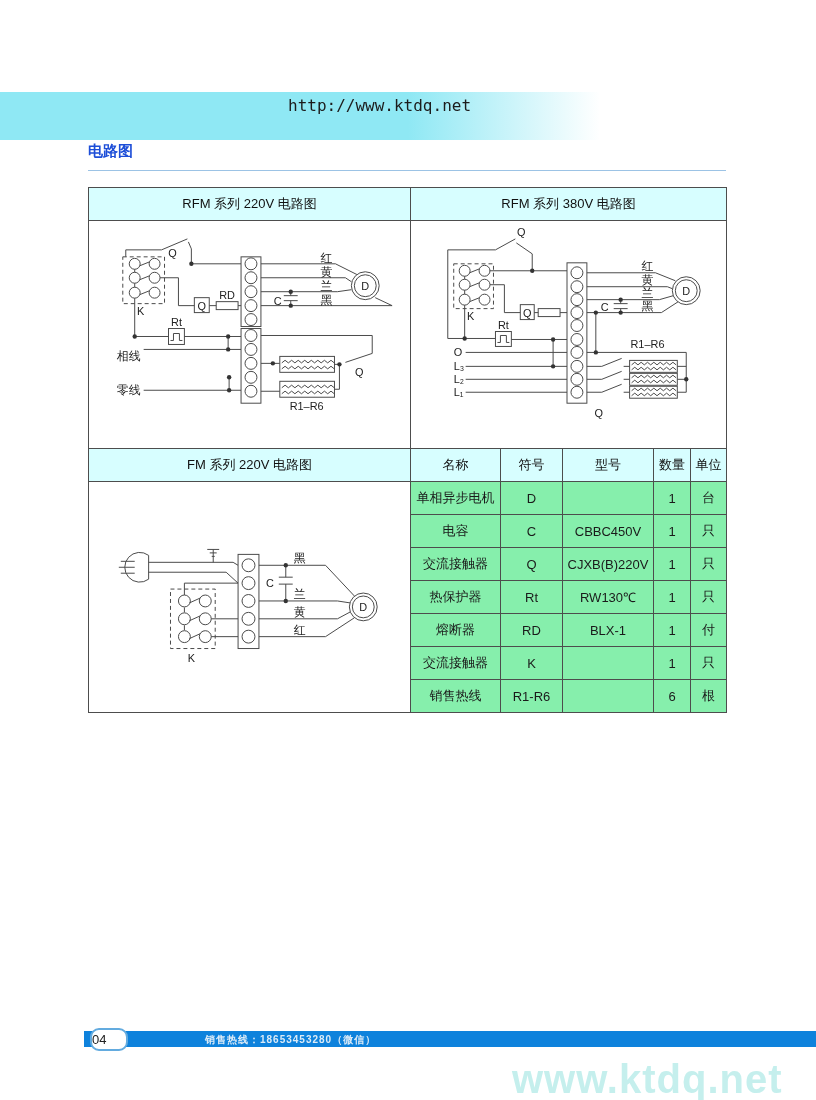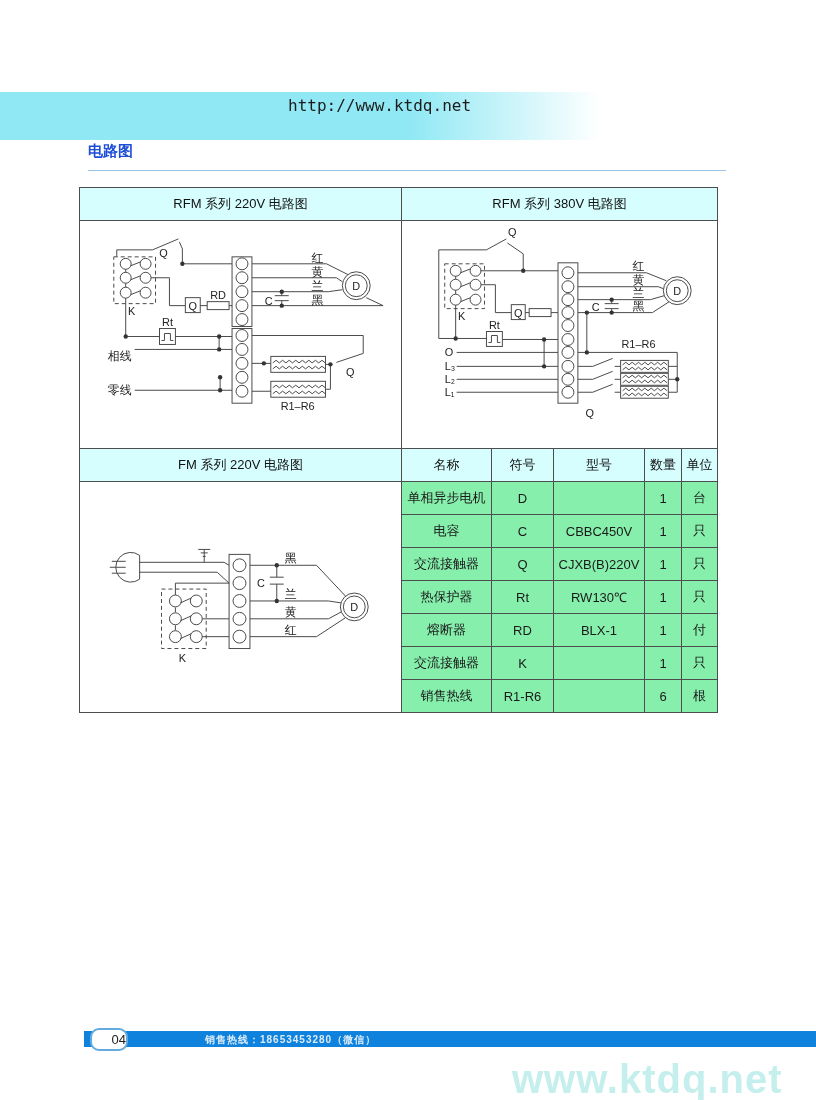--- a/index.html
+++ b/index.html
@@ -8,35 +8,35 @@
   
   .top-band{position:absolute;left:0;top:92px;width:600px;height:48px;
             background:linear-gradient(90deg,#8fe8f4 0%,#8fe8f4 68%,rgba(255,255,255,0) 100%);}
   .company{position:absolute;left:55px;top:9px;font-family:"Liberation Serif",serif;
            font-size:18px;font-style:italic;letter-spacing:2px;color:#1c1c1c;}
   .url{position:absolute;left:288px;top:4px;font-family:"DejaVu Sans Mono",monospace;
        font-size:16px;color:#1c1c1c;}
   .section-title{position:absolute;left:88px;top:142px;font-size:15px;font-weight:bold;color:#1d4ed8;}
   .title-rule{position:absolute;left:88px;top:170px;width:638px;height:1px;background:#9cc3e5;}
   
-  table.main{position:absolute;left:79px;top:187px;width:638px;table-layout:fixed;
+  table.main{position:absolute;left:88px;top:187px;width:638px;table-layout:fixed;
              border-collapse:collapse;font-size:13px;}
   table.main td{border:1px solid #4d4d4d;text-align:center;vertical-align:middle;padding:0;}
   td.hdr{background:#d7feff;height:32px;color:#111;}
   td.prow{height:32px;background:#86efac;}
   td.diag{background:#fff;padding:0;vertical-align:top;}
   td.diag svg{display:block;}
   
   svg text{fill:#222;font-family:"Liberation Sans",sans-serif;font-size:11px;}
   svg text.cjk{font-size:12px;}
   
   .footer-bar{position:absolute;left:84px;top:1031px;width:732px;height:16px;background:#0e82dc;}
   .page-badge{position:absolute;left:90px;top:1028px;width:34px;height:19px;background:#fff;
               border:2px solid #63abdf;border-radius:9px;font-size:13px;line-height:19px;
-              text-align:right;color:#222;}
+              text-align:left;color:#222;}
   .hotline{position:absolute;left:205px;top:1033px;font-size:10px;font-weight:bold;
            letter-spacing:1px;color:#dcebf7;}
   .watermark{position:absolute;left:512px;top:1057px;font-size:40px;font-weight:bold;
              letter-spacing:1px;color:#c5efed;white-space:nowrap;}
 </style>
 </head>
 <body>
 
 <div class="page">
 

